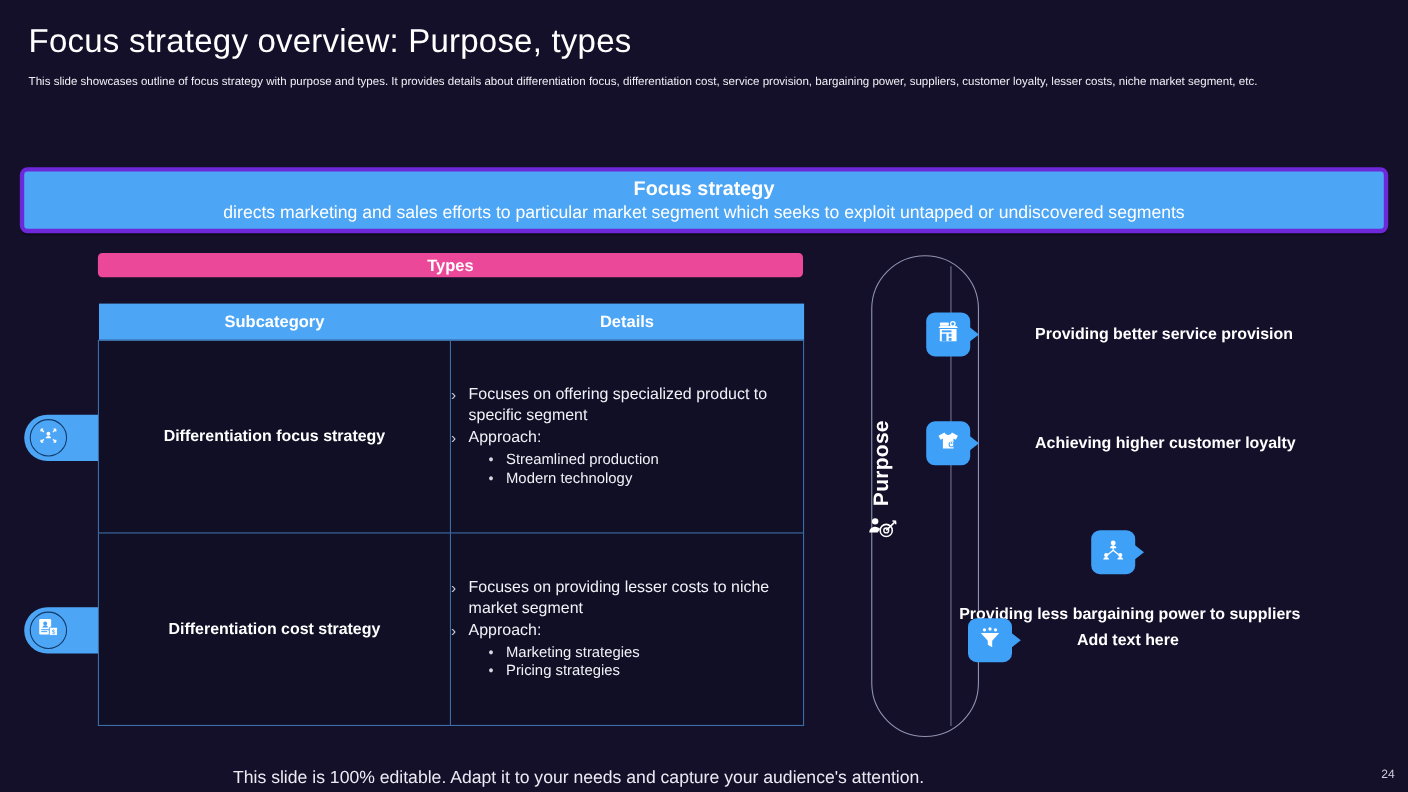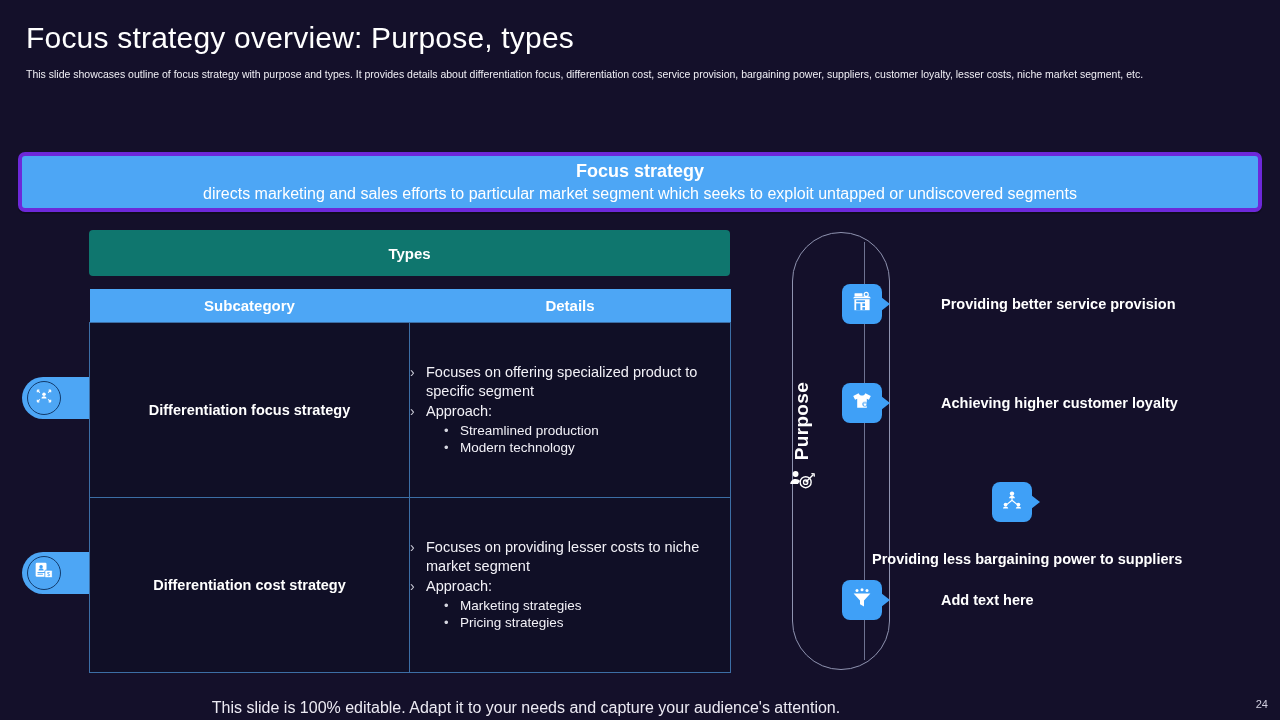--- a/index.html
+++ b/index.html
@@ -65,33 +65,33 @@
     color: #ffffff;
     line-height: 22px;
     white-space: nowrap;
   }
 
   
   #types-panel { position: absolute; left: 89px; top: 230px; width: 641px; }
 
   #types-header {
     width: 641px;
-    height: 46px;
-    background: #0f766e;
+    height: 22px;
+    background: #ec4899;
     border-radius: 4px;
     display: flex;
     align-items: center;
     justify-content: center;
     font-size: 15px;
     font-weight: bold;
     color: #ffffff;
   }
 
   #types-table {
-    margin-top: 13px;
+    margin-top: 24px;
     width: 641px;
     border-collapse: collapse;
     table-layout: fixed;
   }
   #types-table th {
     background: #4da6f5;
     height: 33px;
     font-size: 15px;
     font-weight: bold;
     color: #ffffff;
@@ -219,21 +219,21 @@
     position: absolute;
     left: 62px;
     height: 40px;
     display: flex;
     align-items: center;
     gap: 29px;
   }
   #purpose-item-0 { top: 52px; }
   #purpose-item-1 { top: 151px; }
   #purpose-item-2 { top: 250px; flex-direction: column; }
-  #purpose-item-3 { top: 348px; }
+  #purpose-item-3 { top: 330px; margin-left: 38px; }
 
   .purpose-chip {
     width: 40px;
     height: 40px;
     background: #3fa0f7;
     border-radius: 8px;
     display: flex;
     align-items: center;
     justify-content: center;
     position: relative;

